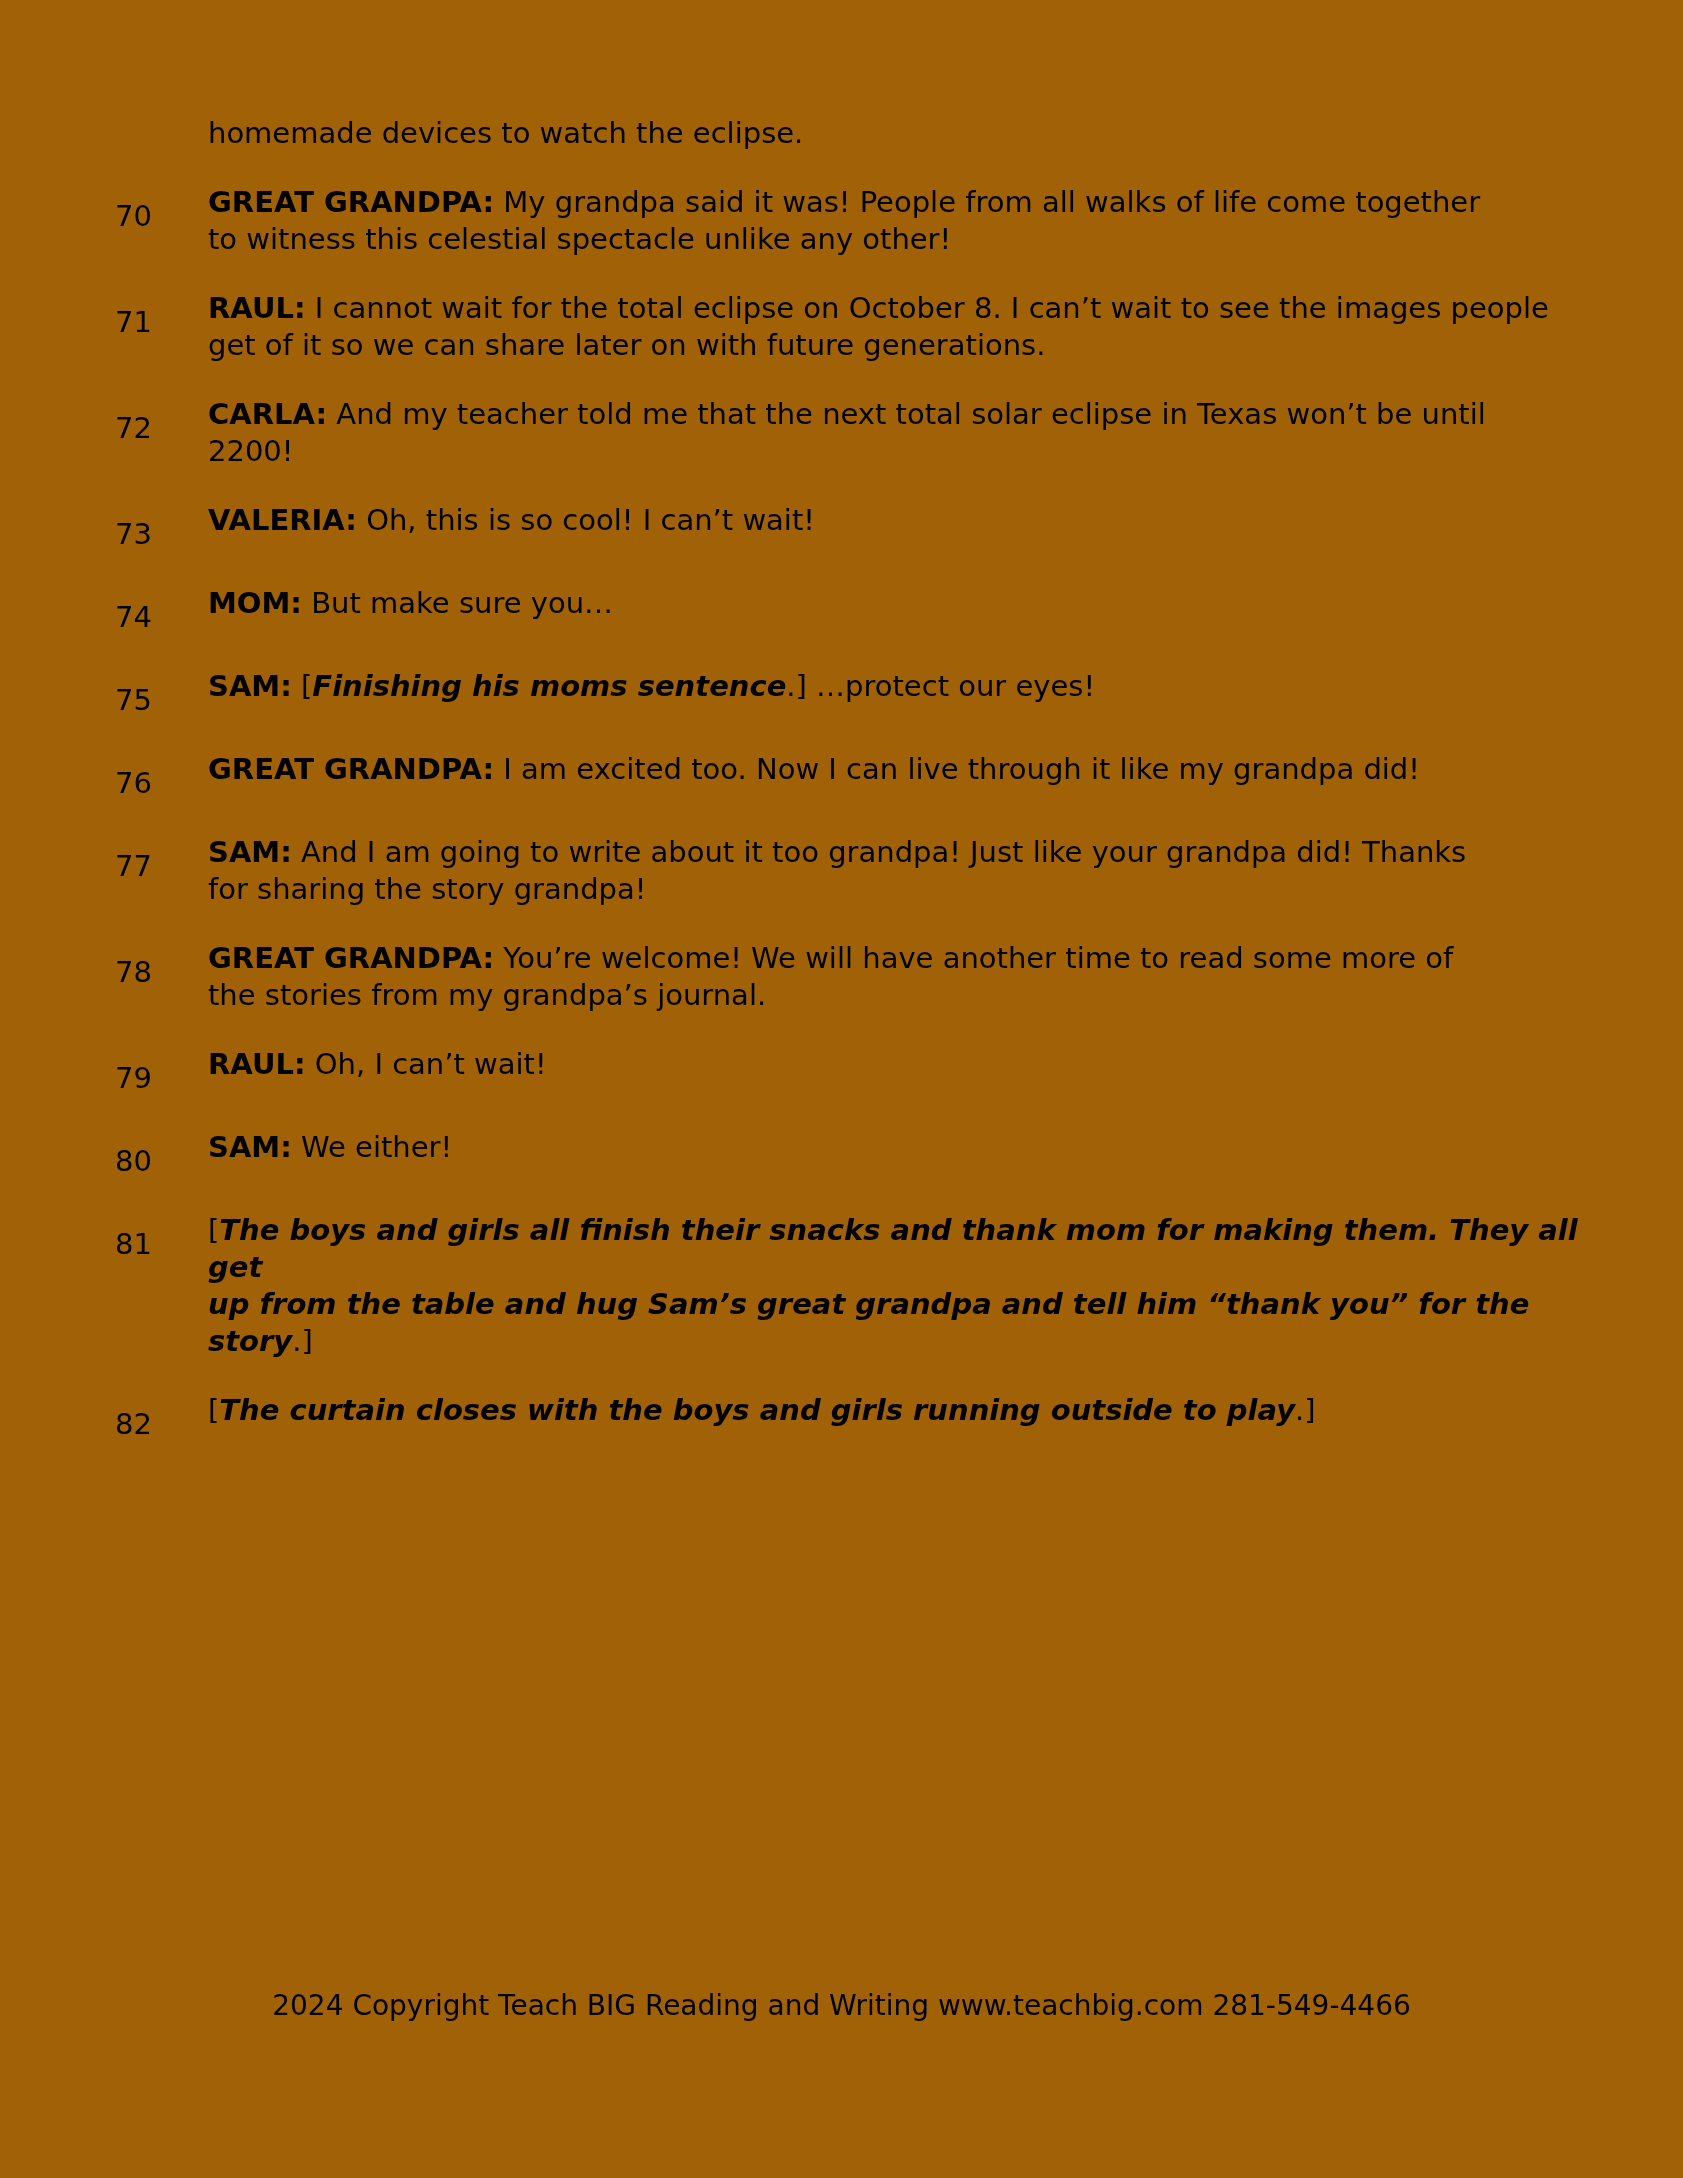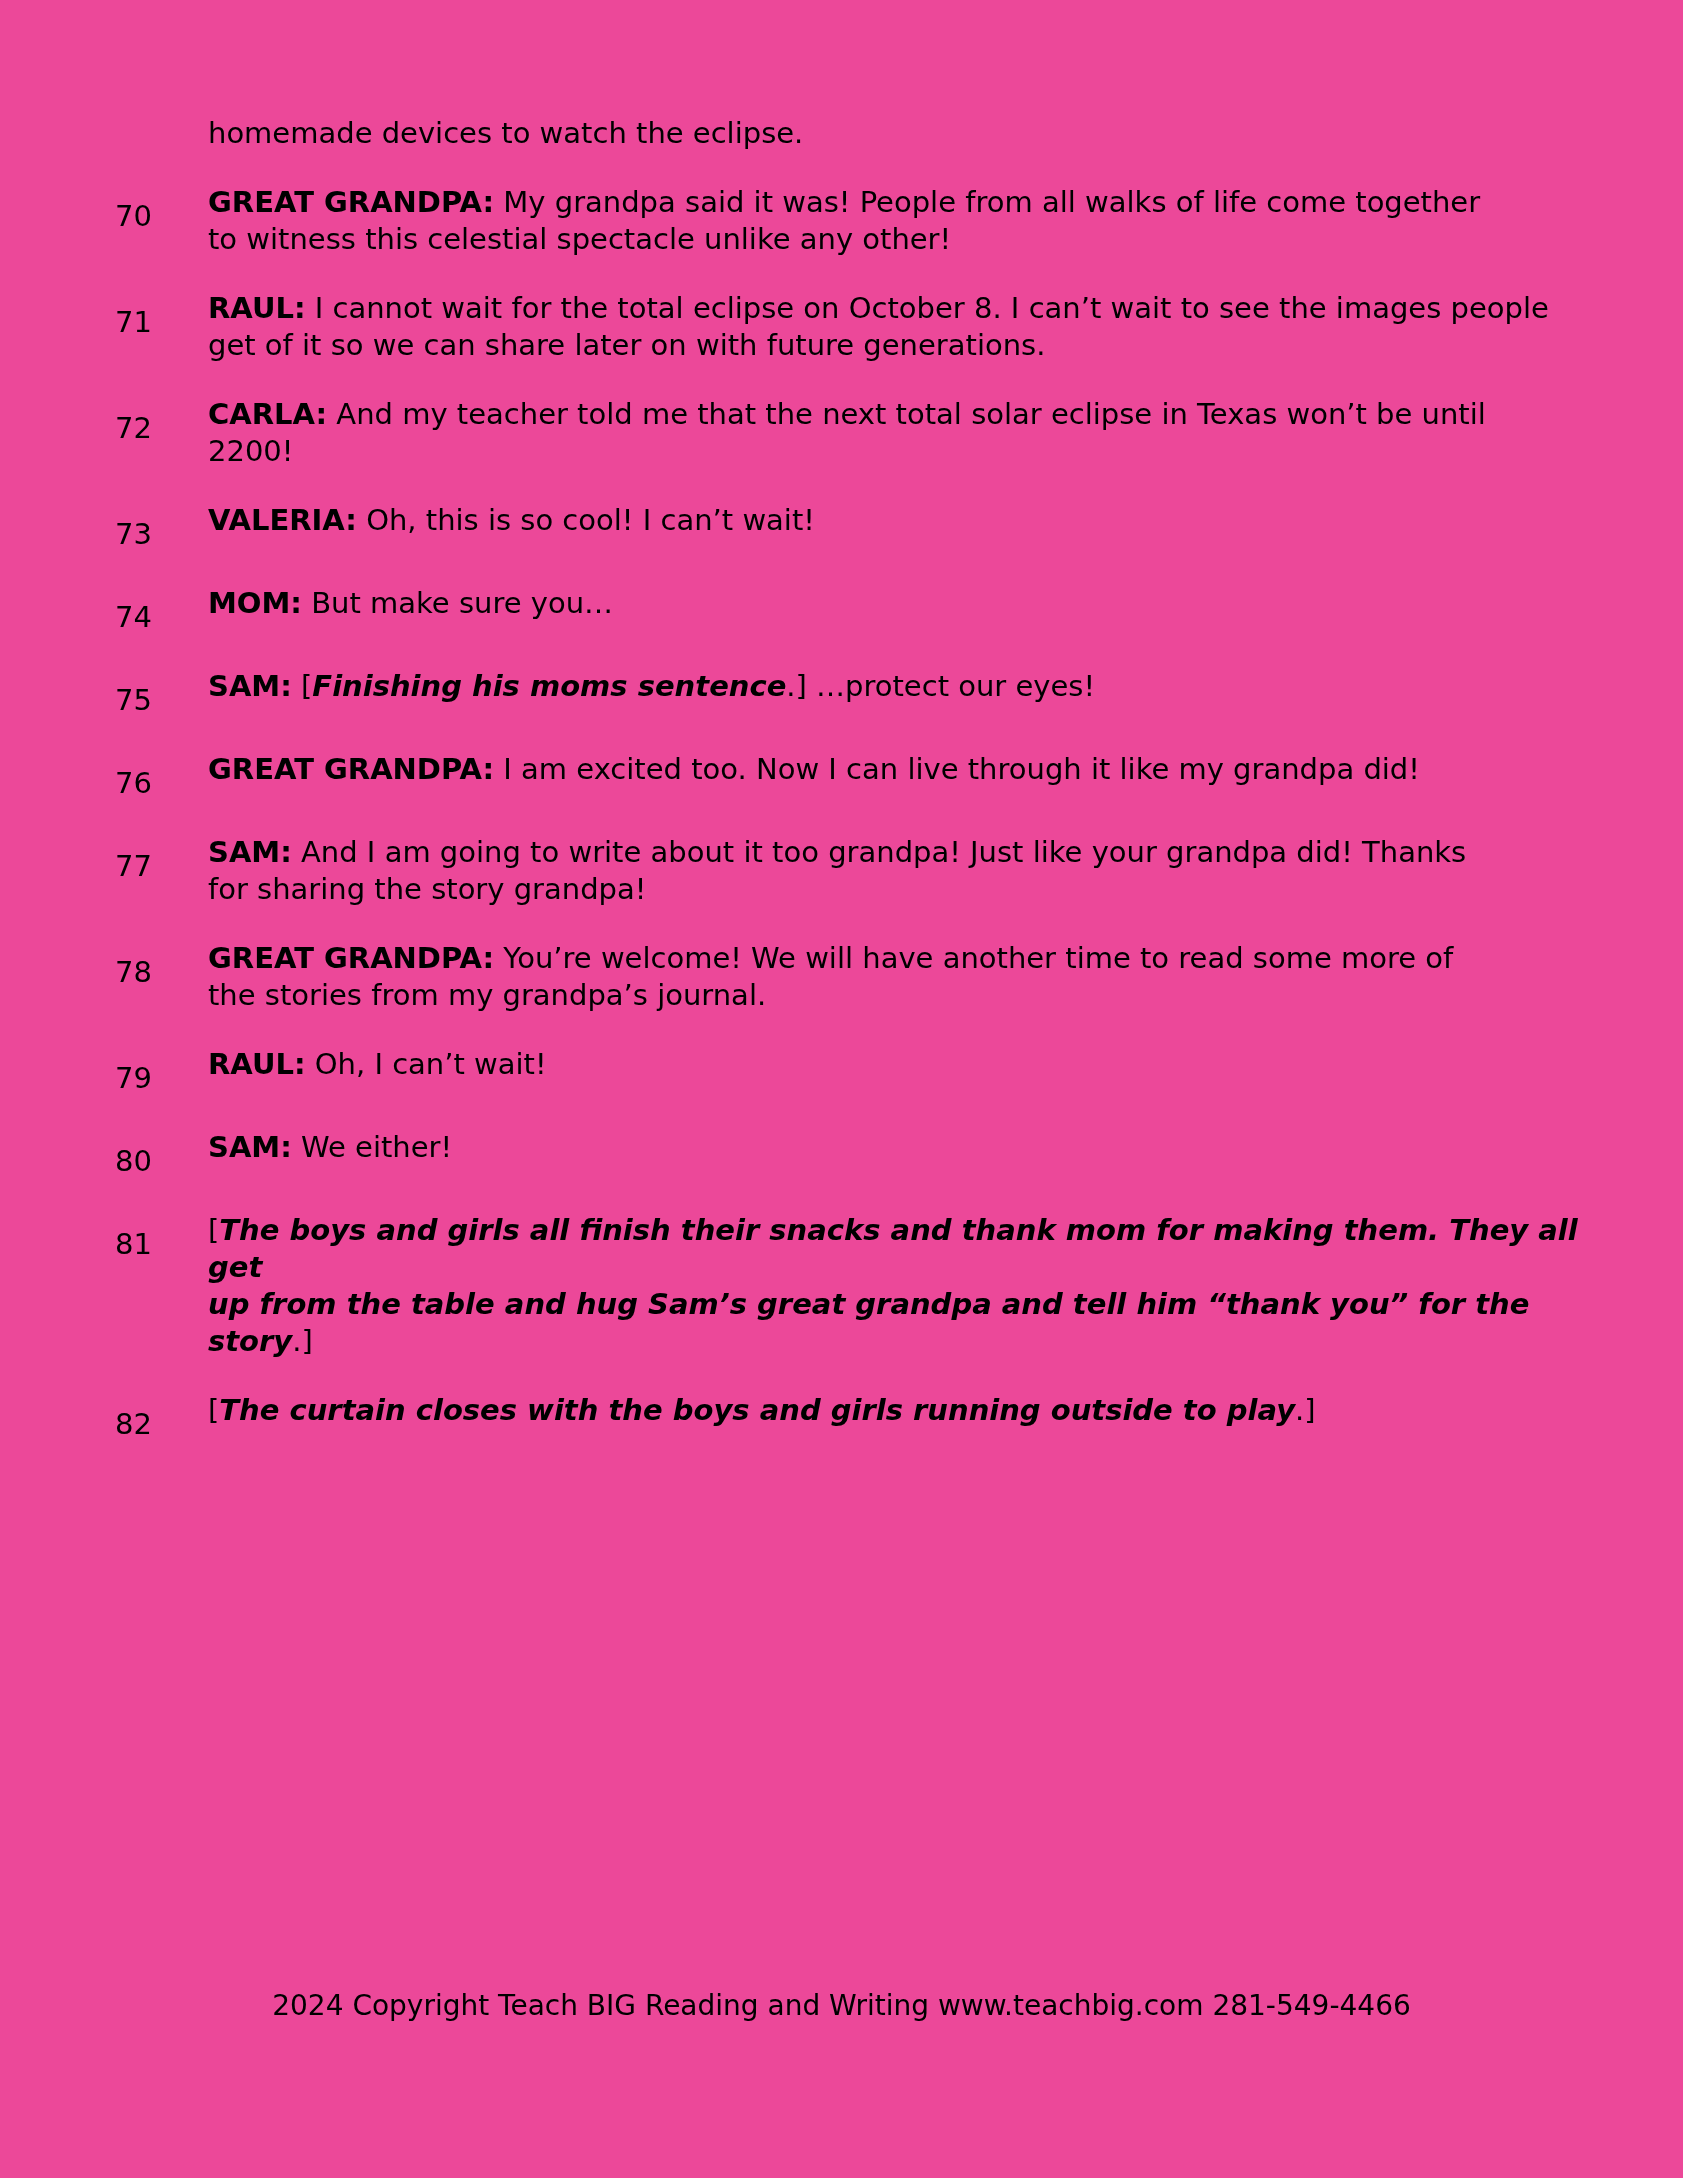--- a/index.html
+++ b/index.html
@@ -7,21 +7,21 @@
     width: 1683px;
     height: 2178px;
     background: #ffffff;
     font-family: "DejaVu Sans", "Liberation Sans", sans-serif;
     color: #000000;
   }
   .page {
     position: relative;
     width: 1683px;
     height: 2178px;
-    background: #ec4899;
+    background: #a16207;
     padding: 115px 89px 0 115px;
     overflow: hidden;
     font-size: 29px;
     line-height: 37px;
   }
   .continuation {
     margin-left: 93px;
     margin-bottom: 32px;
     white-space: pre-wrap;
     width: 1381px;

